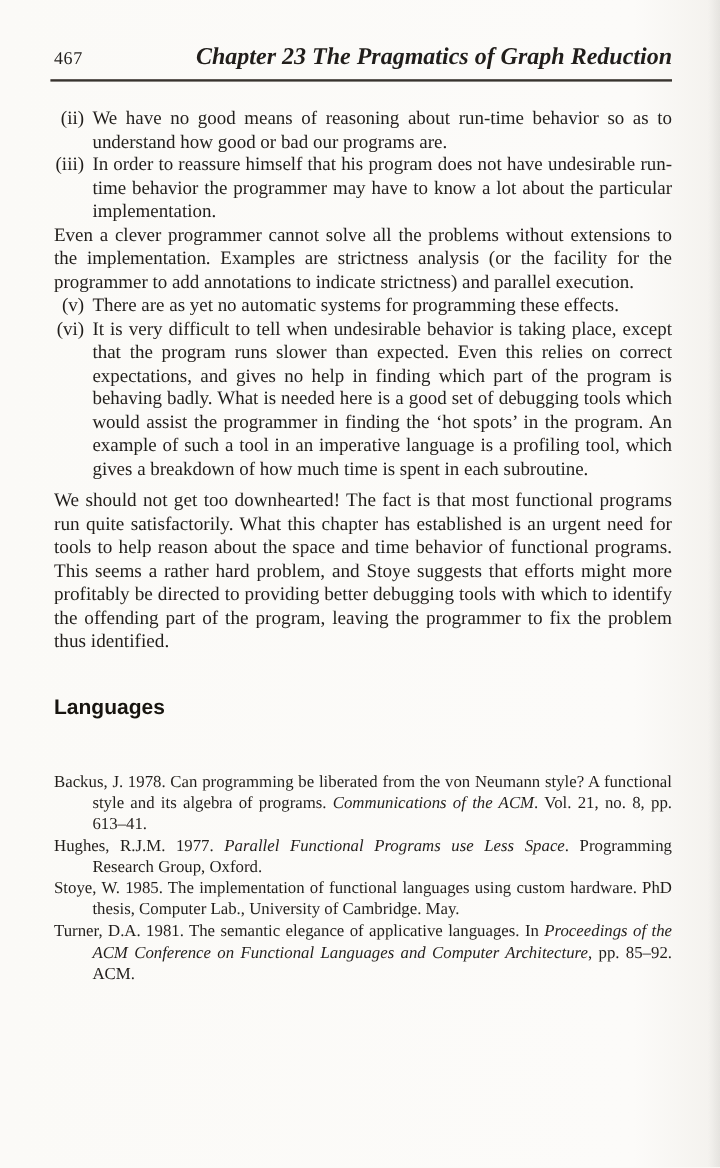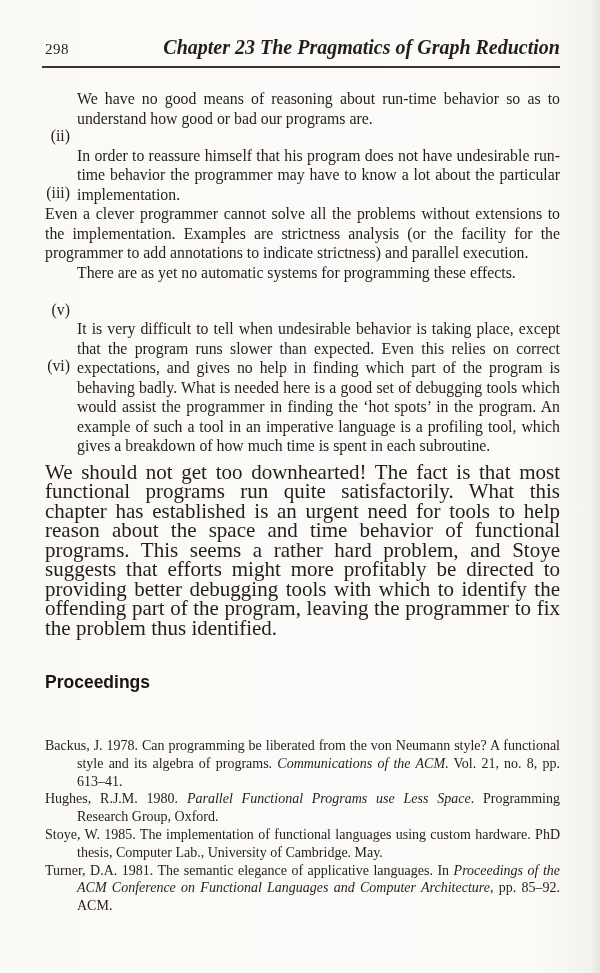--- a/index.html
+++ b/index.html
@@ -53,29 +53,28 @@
   }
   .list-item {
     display: flex;
   }
   .list-marker {
     flex: 0 0 32px;
     box-sizing: border-box;
     text-align: right;
     padding-right: 7px;
     white-space: nowrap;
-    margin-top: 37px;
   }
   .list-text {
     flex: 1;
     text-align: justify;
   }
   .body-paragraph {
     margin: 7px 0 0 0;
-    font-size: 21px;
+    font-size: 16px;
     line-height: 19.5px;
     text-align: justify;
   }
   .references-heading {
     font-family: "Liberation Sans", "DejaVu Sans", sans-serif;
     font-weight: bold;
     font-size: 17.5px;
     margin: 34px 0 0 0;
     color: #17140f;
   }
@@ -93,21 +92,21 @@
   .ref-entry i {
     font-style: italic;
   }
 </style>
 </head>
 <body>
 
 <div class="page">
 
   <header class="page-header">
-    <span class="page-number">298</span>
+    <span class="page-number">467</span>
     <span class="running-title">Chapter 23 The Pragmatics of Graph Reduction</span>
   </header>
 
   <hr class="header-rule">
 
   <section class="numbered-list">
     <div class="list-item">
       <span class="list-marker">(ii)</span>
       <span class="list-text">We have no good means of reasoning about run-time behavior so as to understand how good or bad our programs are.</span>
     </div>
@@ -123,22 +122,22 @@
       <span class="list-text">There are as yet no automatic systems for programming these effects.</span>
     </div>
     <div class="list-item">
       <span class="list-marker">(vi)</span>
       <span class="list-text">It is very difficult to tell when undesirable behavior is taking place, except that the program runs slower than expected. Even this relies on correct expectations, and gives no help in finding which part of the program is behaving badly. What is needed here is a good set of debugging tools which would assist the programmer in finding the ‘hot spots’ in the program. An example of such a tool in an imperative language is a profiling tool, which gives a breakdown of how much time is spent in each subroutine.</span>
     </div>
   </section>
 
   <p class="body-paragraph">We should not get too downhearted! The fact is that most functional programs run quite satisfactorily. What this chapter has established is an urgent need for tools to help reason about the space and time behavior of functional programs. This seems a rather hard problem, and Stoye suggests that efforts might more profitably be directed to providing better debugging tools with which to identify the offending part of the program, leaving the programmer to fix the problem thus identified.</p>
 
-  <h2 class="references-heading">Proceedings</h2>
+  <h2 class="references-heading">Languages</h2>
 
   <div class="reference-list">
     <p class="ref-entry"><span>Backus, J. 1978. Can programming be liberated from the von Neumann style? A functional style and its algebra of programs. </span><i>Communications of the ACM</i><span>. Vol. 21, no. 8, pp. 613–41.</span></p>
-    <p class="ref-entry"><span>Hughes, R.J.M. 1980. </span><i>Parallel Functional Programs use Less Space</i><span>. Programming Research Group, Oxford.</span></p>
+    <p class="ref-entry"><span>Hughes, R.J.M. 1977. </span><i>Parallel Functional Programs use Less Space</i><span>. Programming Research Group, Oxford.</span></p>
     <p class="ref-entry"><span>Stoye, W. 1985. The implementation of functional languages using custom hardware. PhD thesis, Computer Lab., University of Cambridge. May.</span><i></i><span></span></p>
     <p class="ref-entry"><span>Turner, D.A. 1981. The semantic elegance of applicative languages. In </span><i>Proceedings of the ACM Conference on Functional Languages and Computer Architecture</i><span>, pp. 85–92. ACM.</span></p>
   </div>
 
 </div>
 
 </body></html>

